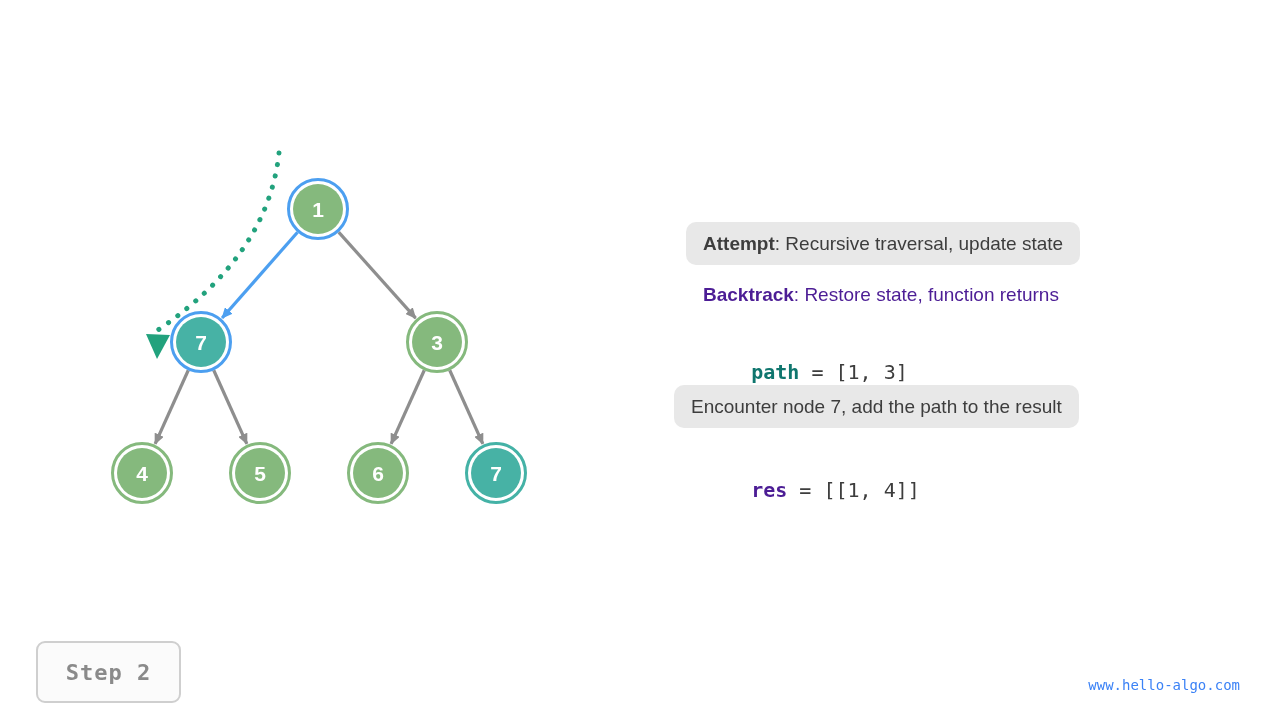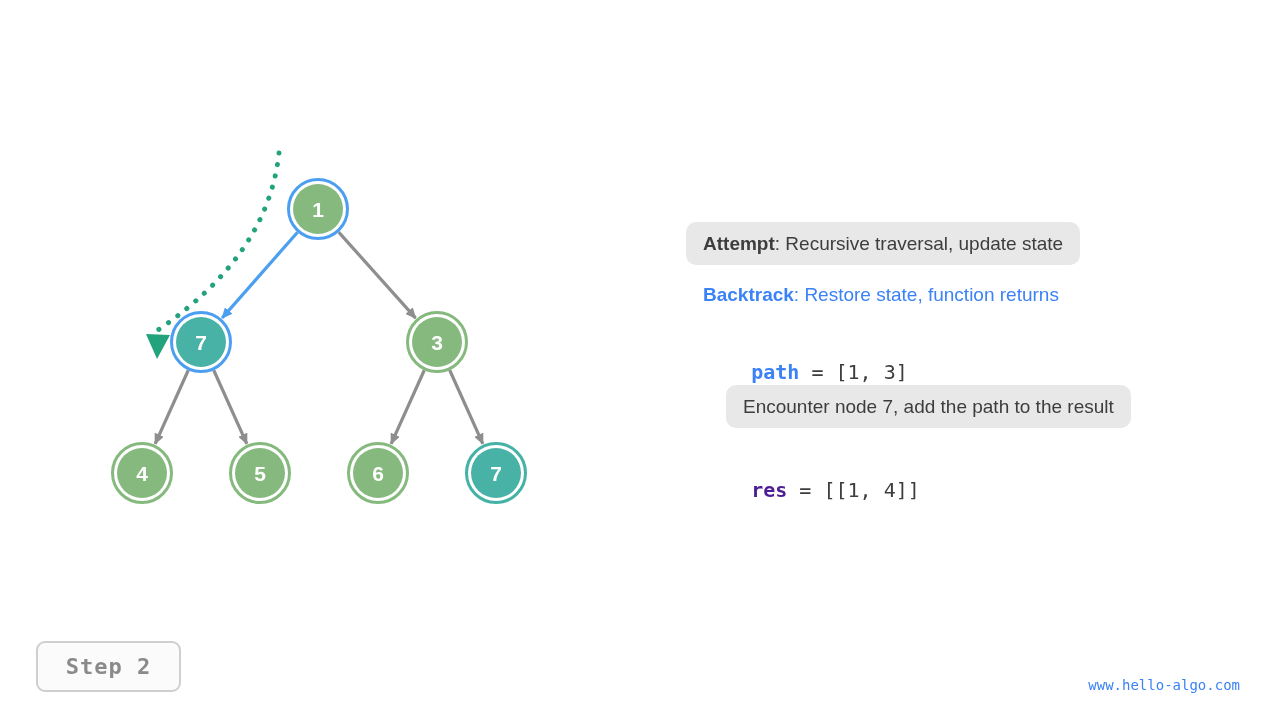--- a/index.html
+++ b/index.html
@@ -7,32 +7,32 @@
     position:relative;width:1280px;height:720px;background:#ffffff;
     font-family:"Liberation Sans",sans-serif;overflow:hidden;
   }
   #tree-svg{position:absolute;left:0;top:0;}
   .note-box{
     position:absolute;display:inline-block;background:#e8e8e8;border-radius:10px;
     height:43px;line-height:43px;padding:0 17px;font-size:19px;color:#3d3d3d;
     white-space:nowrap;
   }
   .plain-line{
-    position:absolute;font-size:19px;color:#3b82f6;white-space:nowrap;line-height:24px;
+    position:absolute;font-size:19px;color:#4c1d95;white-space:nowrap;line-height:24px;
   }
   .b{font-weight:bold;}
   .code-line{
     position:absolute;font-family:"DejaVu Sans Mono","Liberation Mono",monospace;
     font-size:20px;color:#3d3d3d;white-space:pre;line-height:26px;
   }
   .code-var{font-weight:bold;}
-  .code-var.blue{color:#3b82f6;}
+  .code-var.blue{color:#0f766e;}
   .code-var.teal{color:#4c1d95;}
   #step-badge{
-    position:absolute;left:36px;top:641px;width:145px;height:51px;
+    position:absolute;left:36px;top:641px;width:145px;height:62px;
     background:#fbfbfb;border:2px solid #cfcfcf;border-radius:9px;
     display:flex;align-items:center;justify-content:center;box-sizing:border-box;
   }
   #step-badge span{
     font-family:"DejaVu Sans Mono","Liberation Mono",monospace;
     font-weight:bold;font-size:22px;color:#8a8a8a;letter-spacing:1px;
   }
   #watermark{
     position:absolute;right:40px;top:677px;
     font-family:"DejaVu Sans Mono","Liberation Mono",monospace;
@@ -103,21 +103,21 @@
   </div>
 
   <div class="plain-line" style="left:703px;top:283px;">
     <span class="b">Backtrack</span><span>: Restore state, function returns</span>
   </div>
 
   <div class="code-line" style="left:703px;top:333px;">
     <span class="code-var blue">path</span><span> = [1, 3]</span>
   </div>
 
-  <div class="note-box" style="left:726px;top:385px;">
+  <div class="note-box" style="left:674px;top:385px;">
     <span>Encounter node 7, add the path to the result</span>
   </div>
 
   <div class="code-line" style="left:703px;top:451px;">
     <span class="code-var teal">res</span><span> = [[1, 4]]</span>
   </div>
 
   <div id="step-badge">
     <span>Step 2</span>
   </div>

